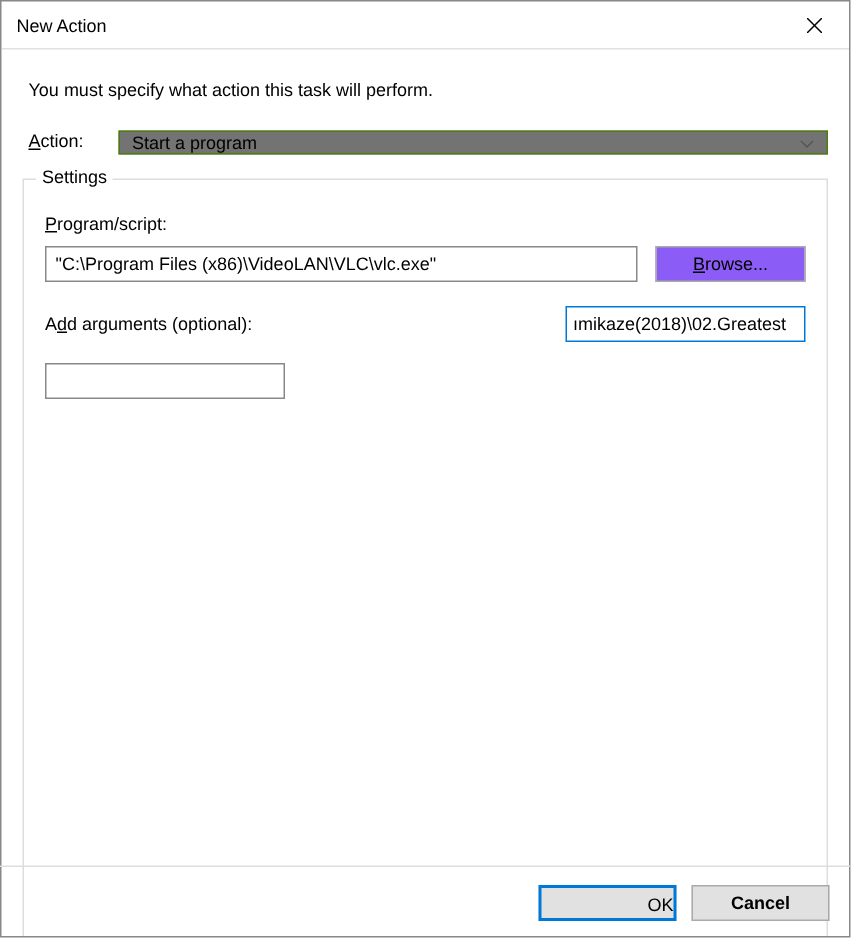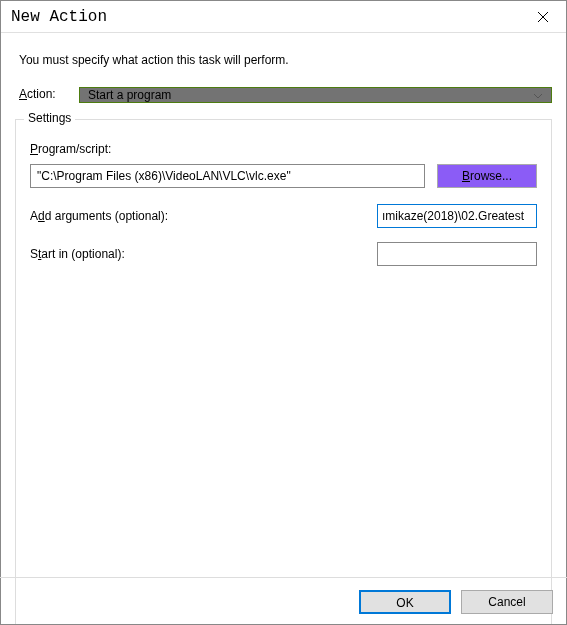--- a/index.html
+++ b/index.html
@@ -14,21 +14,21 @@
   overflow: hidden;
   border: 1px solid #888;
 }
 .titlebar {
   height: 32px;
   display: flex;
   align-items: center;
   padding: 0 0 0 10px;
   border-bottom: 1px solid #e0e0e0;
 }
-.titlebar-title { flex: 1; font-size: 16px; font-family: Liberation Mono, monospace; }
+.titlebar-title { flex: 1; font-size: 12px; }
 .titlebar-close {
   width: 46px;
   height: 32px;
   display: flex;
   align-items: center;
   justify-content: center;
   cursor: default;
 }
 .titlebar-close svg { stroke: #000; stroke-width: 1; }
 .content {
@@ -131,22 +131,22 @@
   gap: 10px;
 }
 .btn {
   width: 92px;
   height: 24px;
   text-align: center;
   line-height: 22px;
   font-size: 12px;
   background: #e1e1e1;
 }
-.btn-ok { border: 2px solid #0078d7; }
-.btn-cancel { border: 1px solid #aaa; }
+.btn-ok { border: 2px solid #0078d7; text-align: right; }
+.btn-cancel { border: 1px solid #aaa; font-weight: bold; }
 .u::first-letter { text-decoration: underline; }
 .u2 .ul { text-decoration: underline; }
 </style>
 </head>
 <body>
 
 <div class="titlebar">
   <div class="titlebar-title">New Action</div>
   <div class="titlebar-close">
     <svg width="10" height="10" viewBox="0 0 10 10">
@@ -183,21 +183,20 @@
     </div>
 
     <div class="arg-row">
       <div class="lbl u2"><span>A</span><span class="ul">d</span><span>d arguments (optional):</span></div>
       <div class="inp focused">
         <span>ımikaze(2018)\02.Greatest</span>
       </div>
     </div>
 
     <div class="arg-row">
-      <div class="lbl u2"><span>S</span><span class="ul">t</span><span>art in (optional):</span></div>
       <div class="inp">
         <span></span>
       </div>
     </div>
   </div>
 </div>
 
 <div class="bottom-bar">
   <div class="btn btn-ok">OK</div>
   <div class="btn btn-cancel">Cancel</div>

